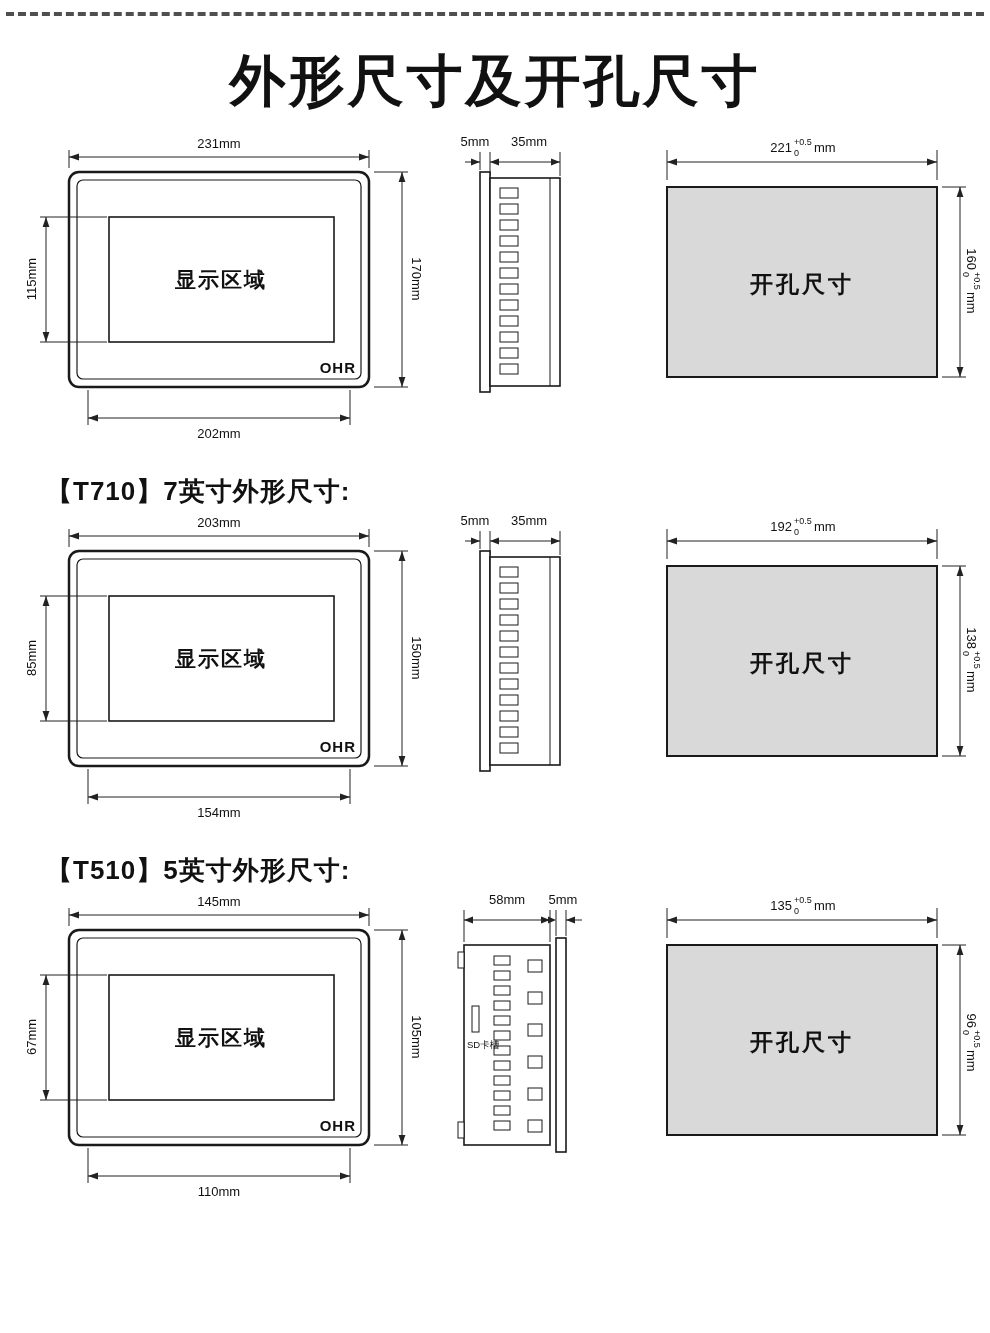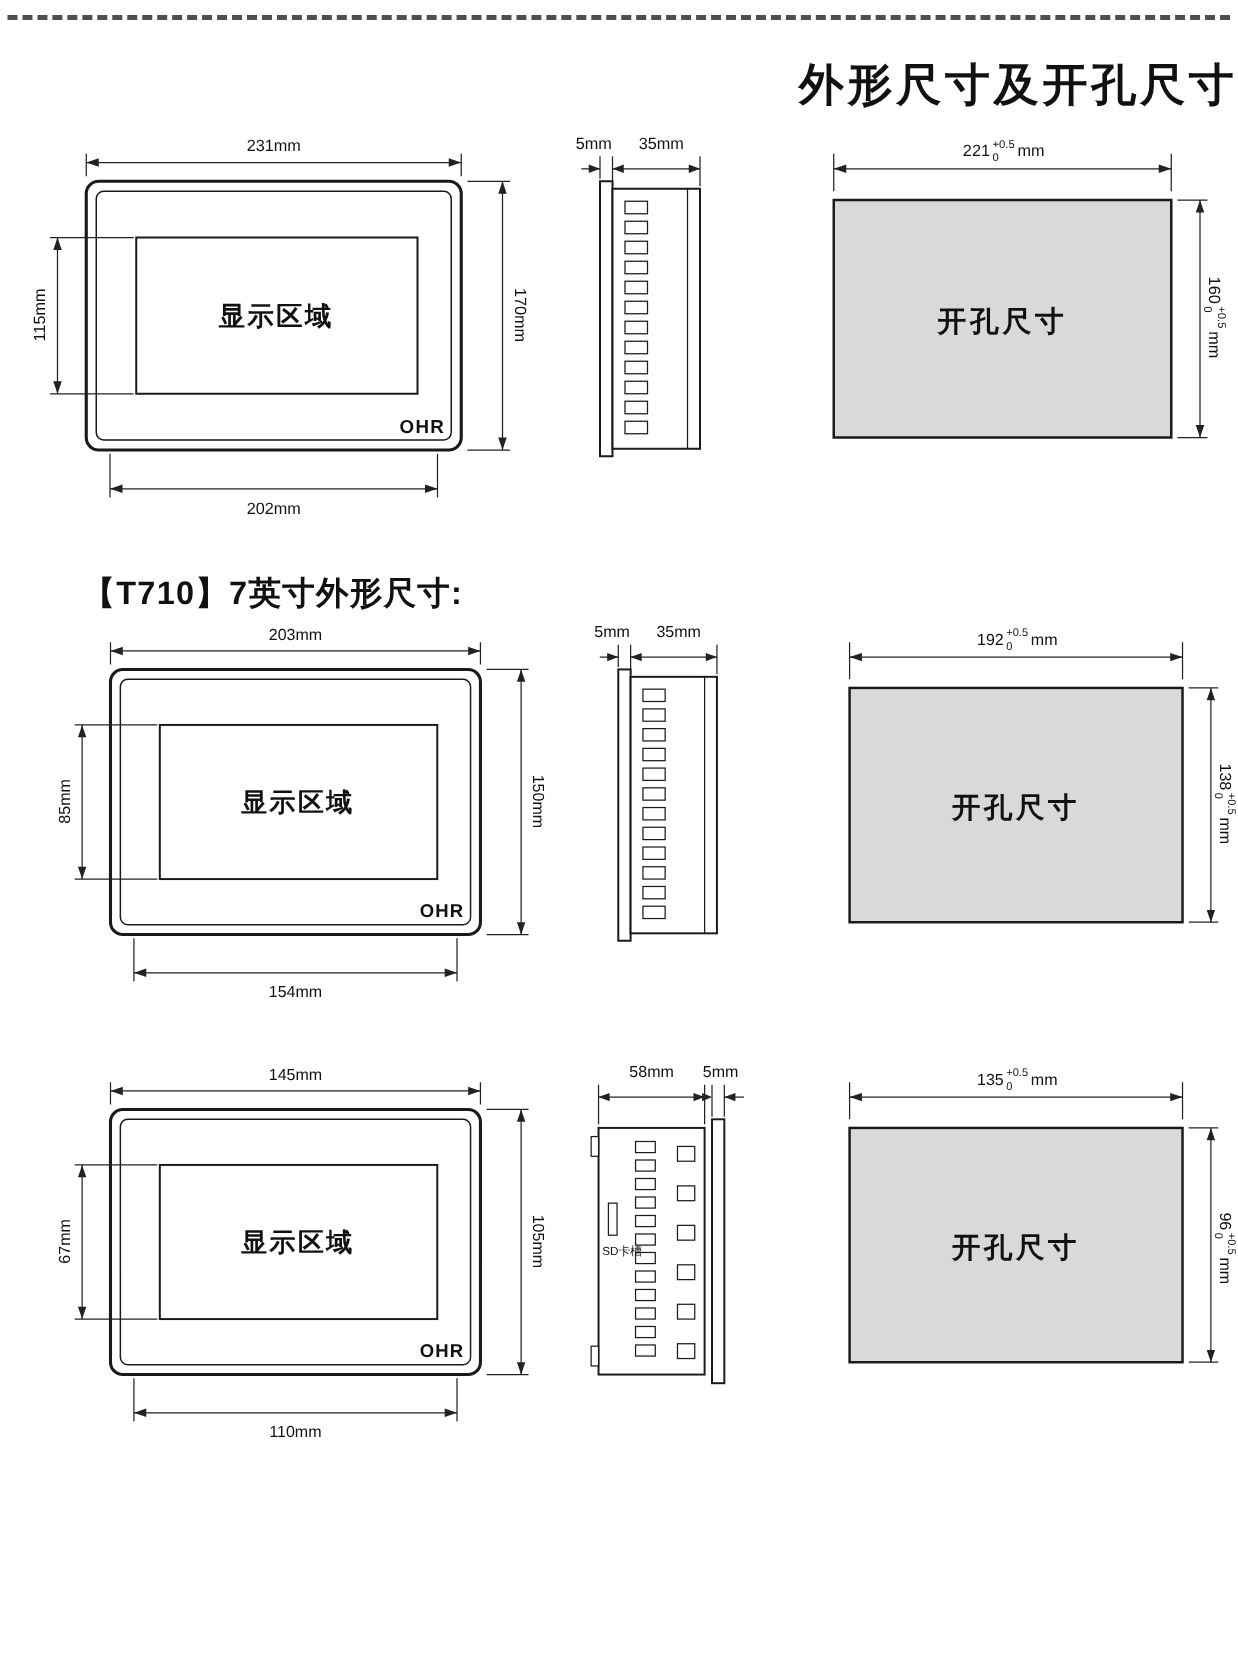--- a/index.html
+++ b/index.html
@@ -5,25 +5,25 @@
   * { box-sizing: border-box; }
   html, body { margin: 0; padding: 0; }
   body {
     width: 990px; height: 1333px;
     background: #ffffff; color: #111;
     font-family: "Liberation Sans", sans-serif;
     overflow: hidden;
   }
   .dashed-top { border-top: 4px dashed #4f4f4f; margin: 12px 6px 0 6px; }
   .page-title {
-    text-align: right; font-size: 36px; font-weight: bold;
+    text-align: center; font-size: 56px; font-weight: bold;
     letter-spacing: 3px; margin: 28px 0 4px 0;
   }
   .section { margin-top: 12px; }
-  .section + .section { margin-top: 42px; padding-left: 20px; }
+  .section + .section { margin-top: 32px; }
   .section-heading {
     font-size: 26px; font-weight: 600; margin: 0 0 2px 46px;
     letter-spacing: 1px;
   }
   .diagram-row { display: flex; align-items: flex-end; padding-left: 24px; }
   .front-svg { margin-right: 28px; }
   .side-svg  { margin-right: 40px; }
 
   svg text { fill: #111; }
   .dim  { stroke: #222; stroke-width: 1; }
@@ -268,20 +268,21 @@
           <text class="toltext" x="-10" y="8">0</text>
           <text class="dimtext" x="10" y="4">mm</text>
         </g>
       </g>
     </svg>
 
   </div>
 </div>
 
 <div class="section">
+  <h2 class="section-heading"><span>【T510】</span><span>5英寸外形尺寸:</span></h2>
   <div class="diagram-row">
 
     <svg class="front-svg" width="400" height="310" viewBox="0 0 400 310">
       <g>
         <line class="dim" x1="45" y1="36" x2="45" y2="18"></line>
         <line class="dim" x1="345" y1="36" x2="345" y2="18"></line>
         <line class="dim" x1="45" y1="25" x2="345" y2="25"></line>
         <polygon class="arr" points="45,25 55,21.6 55,28.4"></polygon>
         <polygon class="arr" points="345,25 335,21.6 335,28.4"></polygon>
         <text class="dimtext" x="195" y="16" text-anchor="middle">145mm</text>

